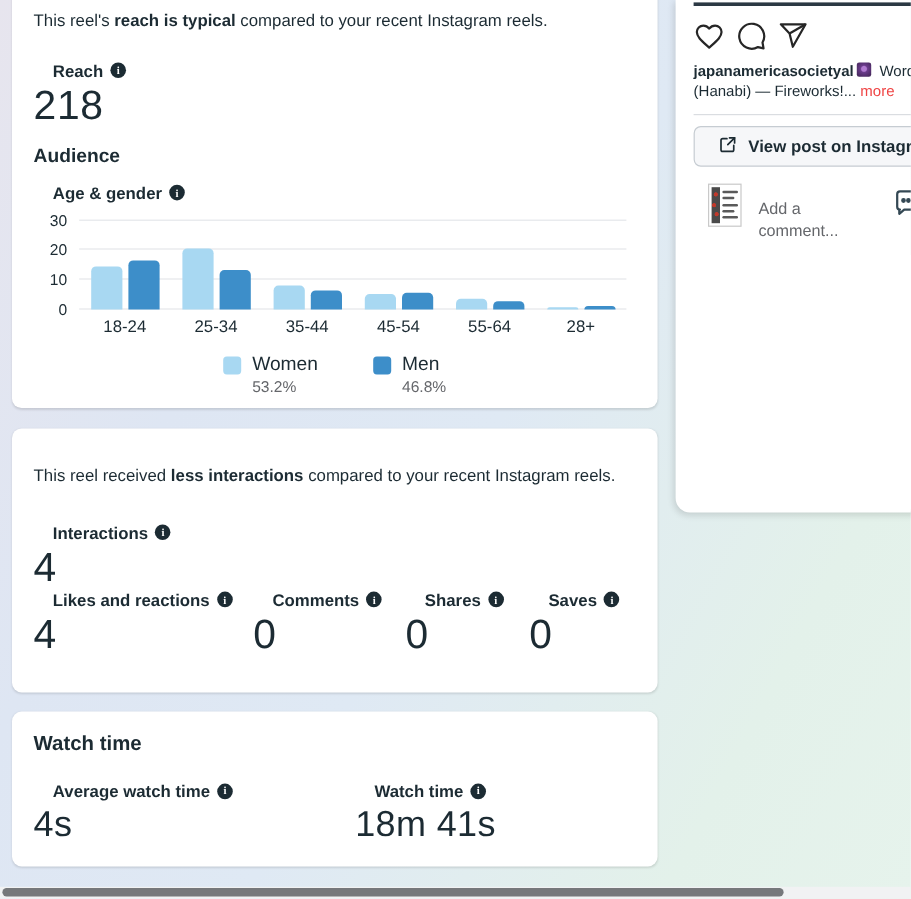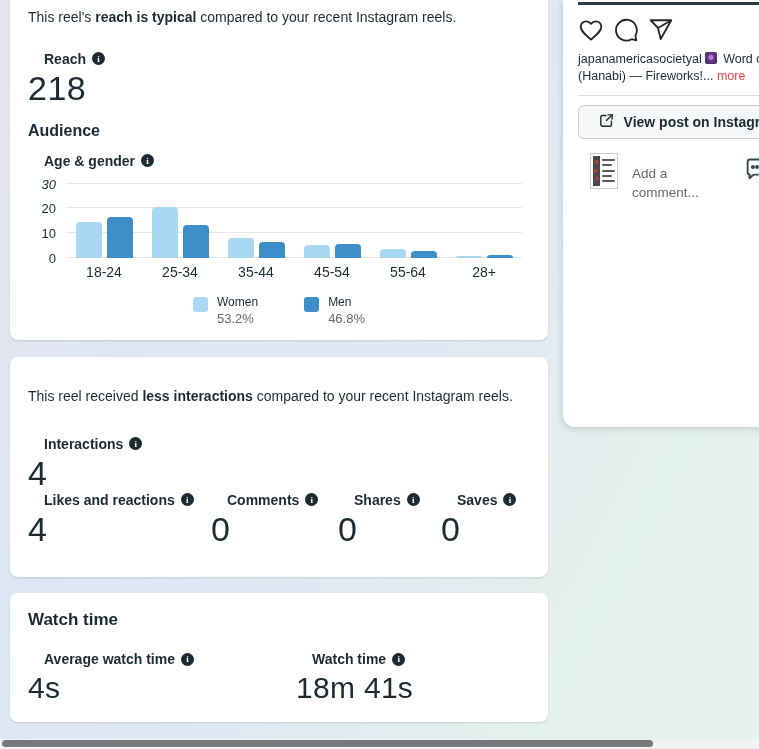--- a/index.html
+++ b/index.html
@@ -39,41 +39,41 @@
   .gridline { position:absolute; left:0; right:0; height:1px; background:#e4e6ea; }
   .groups { display:flex; }
   .bar-group { flex:1; display:flex; align-items:flex-end; justify-content:center; gap:5px; height:100%; }
   .bar { width:26px; border-radius:4px 4px 0 0; }
   .x-labels { display:flex; margin:6px 8px 0 38px; }
   .xlabel { flex:1; text-align:center; font-size:14px; color:#1c2b33; }
   .legend { display:flex; justify-content:center; gap:46px; margin-top:15px; }
   .legend-item { display:flex; gap:9px; }
   .legend-swatch { width:15px; height:15px; border-radius:3px; margin-top:2px; }
   .legend-texts { display:flex; flex-direction:column; }
-  .legend-label { font-size:12px; color:#1c2b33; }
+  .legend-label { font-size:16px; color:#1c2b33; }
   .legend-pct { font-size:13px; color:#65676b; margin-top:2px; }
   
   .metrics-row { display:flex; }
   .metric-col:nth-child(1){ width:183px; } .metric-col:nth-child(2){ width:127px; }
   .metric-col:nth-child(3){ width:103px; } .metric-col:nth-child(4){ flex:1; }
   
   .watch-heading { font-size:17px; font-weight:bold; }
   .watch-row { display:flex; margin-top:21px; }
   .watch-col1 { width:268px; }
   .watch-value { font-size:30px; font-weight:400; margin-top:4px; letter-spacing:.3px; }
   
   .post-panel {
     position:absolute; left:563px; top:0; width:240px; height:427px; background:#fff;
     border-radius:0 0 0 12px; box-shadow:-1px 2px 6px rgba(0,0,0,.14);
   }
   .video-edge { margin:2px 0 0 15px; height:3px; background:#2c3944; }
   .action-row { display:flex; gap:9px; margin:12px 0 0 15px; }
   .action-row svg { display:block; }
   .caption { margin:8px 0 0 15px; font-size:12.5px; line-height:1.35; white-space:nowrap; }
-  .caption .uname { font-weight:normal; }
+  .caption .uname { font-weight:bold; }
   .emoji-fireworks {
     display:inline-block; width:12px; height:12px; border-radius:2px; vertical-align:-1px; margin:0 3px;
     background:radial-gradient(circle at 50% 45%, #b07ad0 0 2px, #6a3b8a 3px, #3c2350 100%);
   }
   .more { color:#ef4444; }
   .cap-divider { margin:10px 0 0 15px; height:1px; background:#dadde1; }
   .view-post-btn {
     margin:9px 0 0 15px; width:222px; height:34px; border:1px solid #c6ccd2; border-radius:6px;
     background:#f6f7f9; display:flex; align-items:center; justify-content:center; gap:9px;
     font-size:14px; font-weight:bold; color:#1c2b33; cursor:pointer;
@@ -114,21 +114,21 @@
     <span>Age &amp; gender</span>
     <span class="info-icon">i</span>
   </div>
 
   <div class="chart">
     <div class="plot-row">
       <div class="y-axis">
           <div class="ytick" style="bottom: 0%;">0</div>
           <div class="ytick" style="bottom: 33.3333%;">10</div>
           <div class="ytick" style="bottom: 66.6667%;">20</div>
-          <div class="ytick" style="bottom: 100%; font-style: italic;">30</div>
+          <div class="ytick" style="bottom: 100%;">30</div>
         </div>
       <div class="plot">
         <div class="gridlines">
             <div class="gridline" style="bottom: 0%;"></div>
             <div class="gridline" style="bottom: 33.3333%;"></div>
             <div class="gridline" style="bottom: 66.6667%;"></div>
             <div class="gridline" style="bottom: 100%;"></div>
           </div>
         <div class="groups">
             <div class="bar-group">

